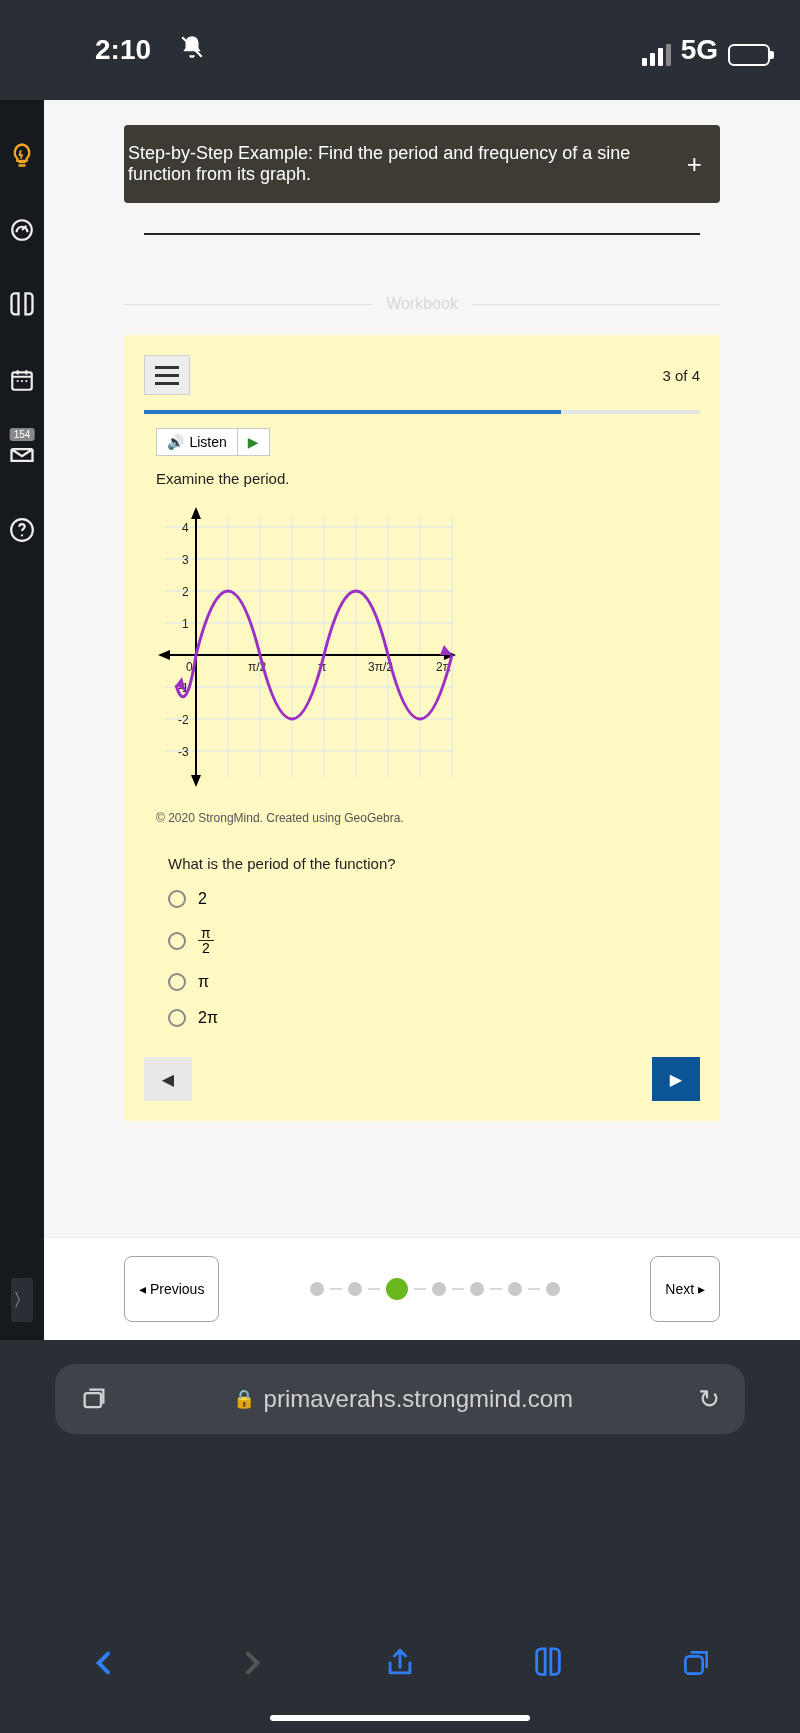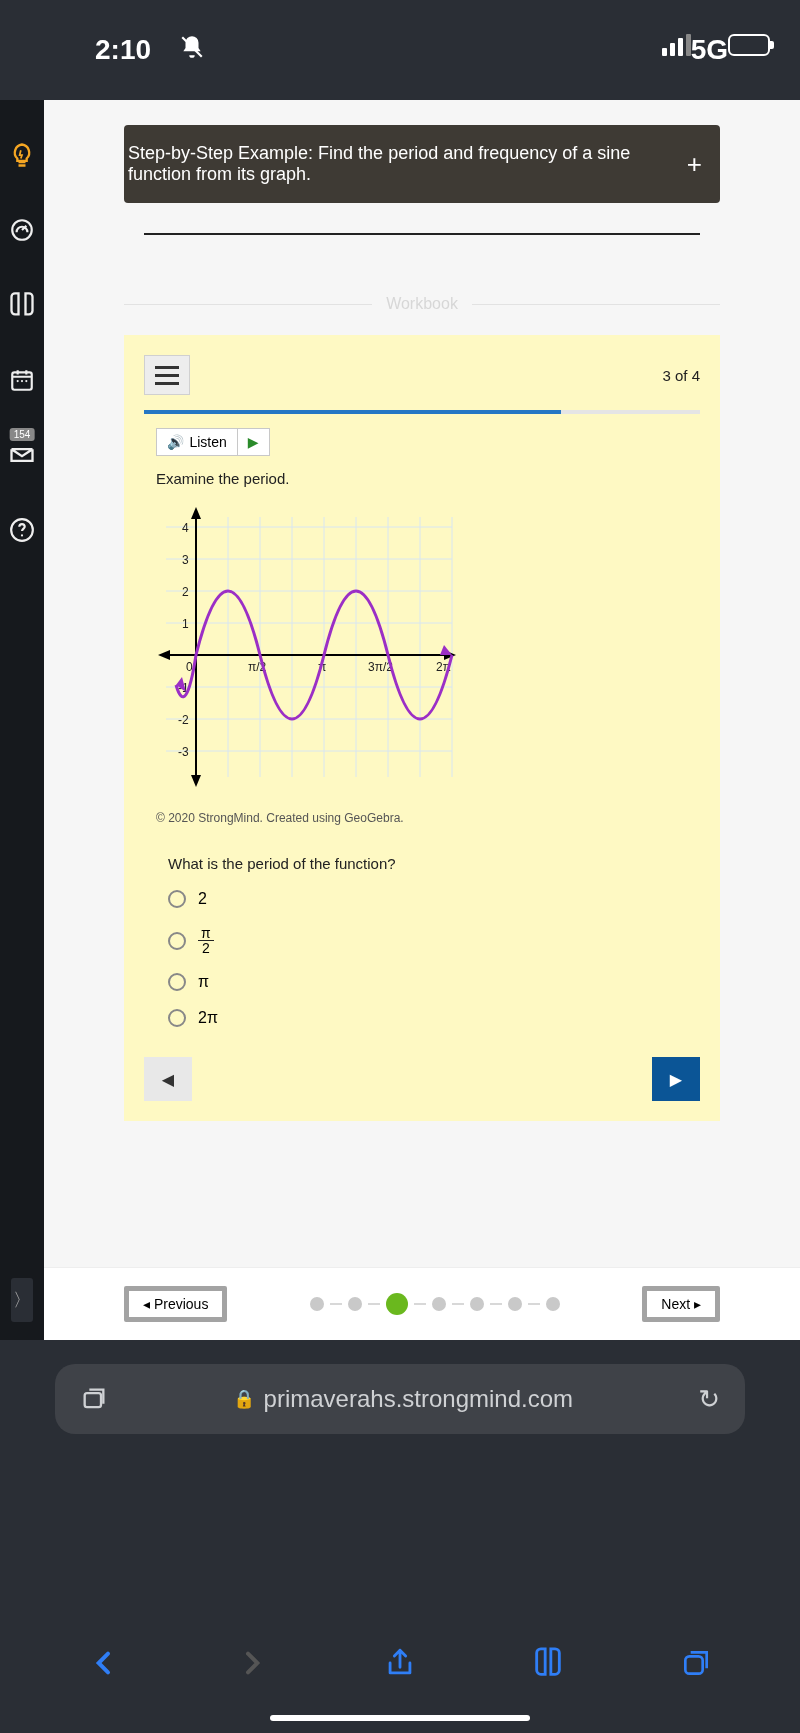--- a/index.html
+++ b/index.html
@@ -16,21 +16,21 @@
   background: #2a2e35;
   display: flex;
   justify-content: space-between;
   align-items: center;
   padding: 0 30px 0 95px;
   color: #fff;
   font-size: 28px;
   font-weight: 600;
 }
 .status-left { display: flex; align-items: center; gap: 28px; }
-.status-right { display: flex; align-items: flex-start; }
+.status-right { display: flex; align-items: flex-end; gap: 10px; }
 .bell-icon { width: 26px; height: 26px; }
 .signal-bars { display: flex; align-items: flex-end; gap: 3px; height: 22px; }
 .signal-bars span { width: 5px; background: #fff; border-radius: 1px; }
 .signal-bars span:nth-child(1){height:8px;}
 .signal-bars span:nth-child(2){height:13px;}
 .signal-bars span:nth-child(3){height:18px;}
 .signal-bars span:nth-child(4){height:22px;background:#888;}
 .battery { width: 42px; height: 22px; border: 2.5px solid #fff; border-radius: 6px; position: relative; }
 .battery::after { content:''; position:absolute; right:-6px; top:5px; width:4px; height:8px; background:#fff; border-radius:0 2px 2px 0; }
 .battery-fill { background:#fff; width:65%; height:100%; border-radius:3px 0 0 3px; }
@@ -124,21 +124,21 @@
 .frac .top { border-bottom:1px solid #222; padding:0 3px;}
 .wb-nav { display:flex; justify-content:space-between; margin-top:30px;}
 .wb-nav button { width:48px; height:44px; border:none; font-size:16px; cursor:pointer;}
 .wb-prev { background:#e8e8e8; color:#333;}
 .wb-next { background:#0b5596; color:#fff;}
 
 .pager-row {
   display:flex; align-items:center; justify-content:space-between;
   padding:18px 80px; border-top:1px solid #eee; background:#fff;
 }
-.pager-btn { border:5px solid #a3a3a3; background:#fff; padding:5px 14px; font-size:14px; border-radius:2px;}
+.pager-btn { border:1px solid #a3a3a3; background:#fff; padding:24px 14px; font-size:14px; border-radius:8px;}
 .dots { display:flex; align-items:center; gap:6px;}
 .dot { width:14px; height:14px; border-radius:50%; background:#c9c9c9;}
 .dot.current { width:22px; height:22px; background:#6ab81e;}
 .dot-link { width:12px; height:2px; background:#d8d8d8;}
 
 .browser-bar {
   margin:24px 55px 0; height:70px; background:#3f4248; border-radius:20px;
   display:flex; align-items:center; padding:0 25px; gap:20px; color:#cfd1d4;
 }
 .tabs-ic { width:28px; height:28px; }

